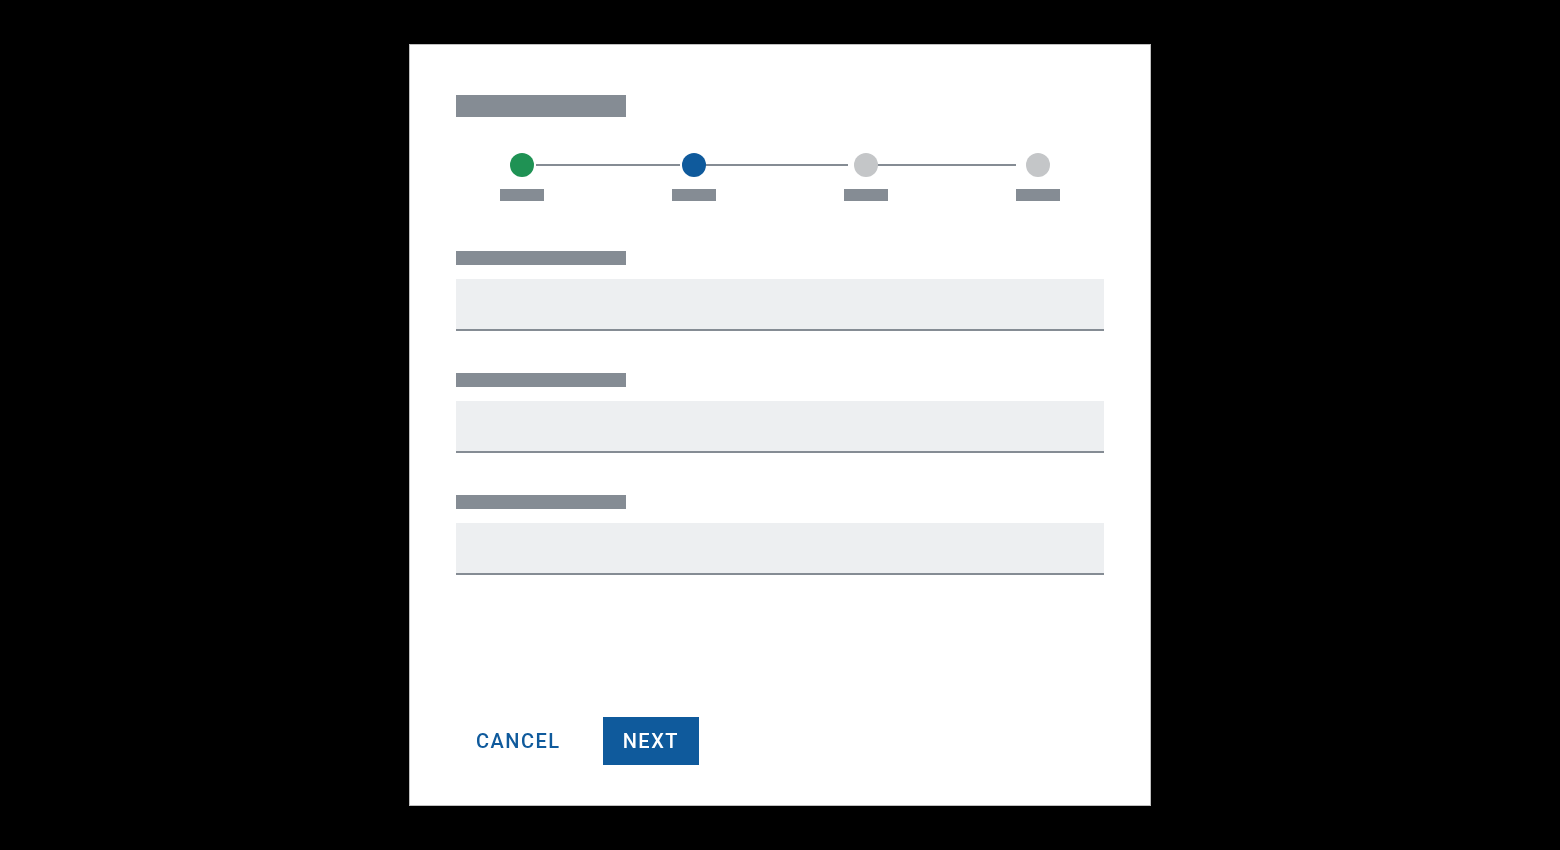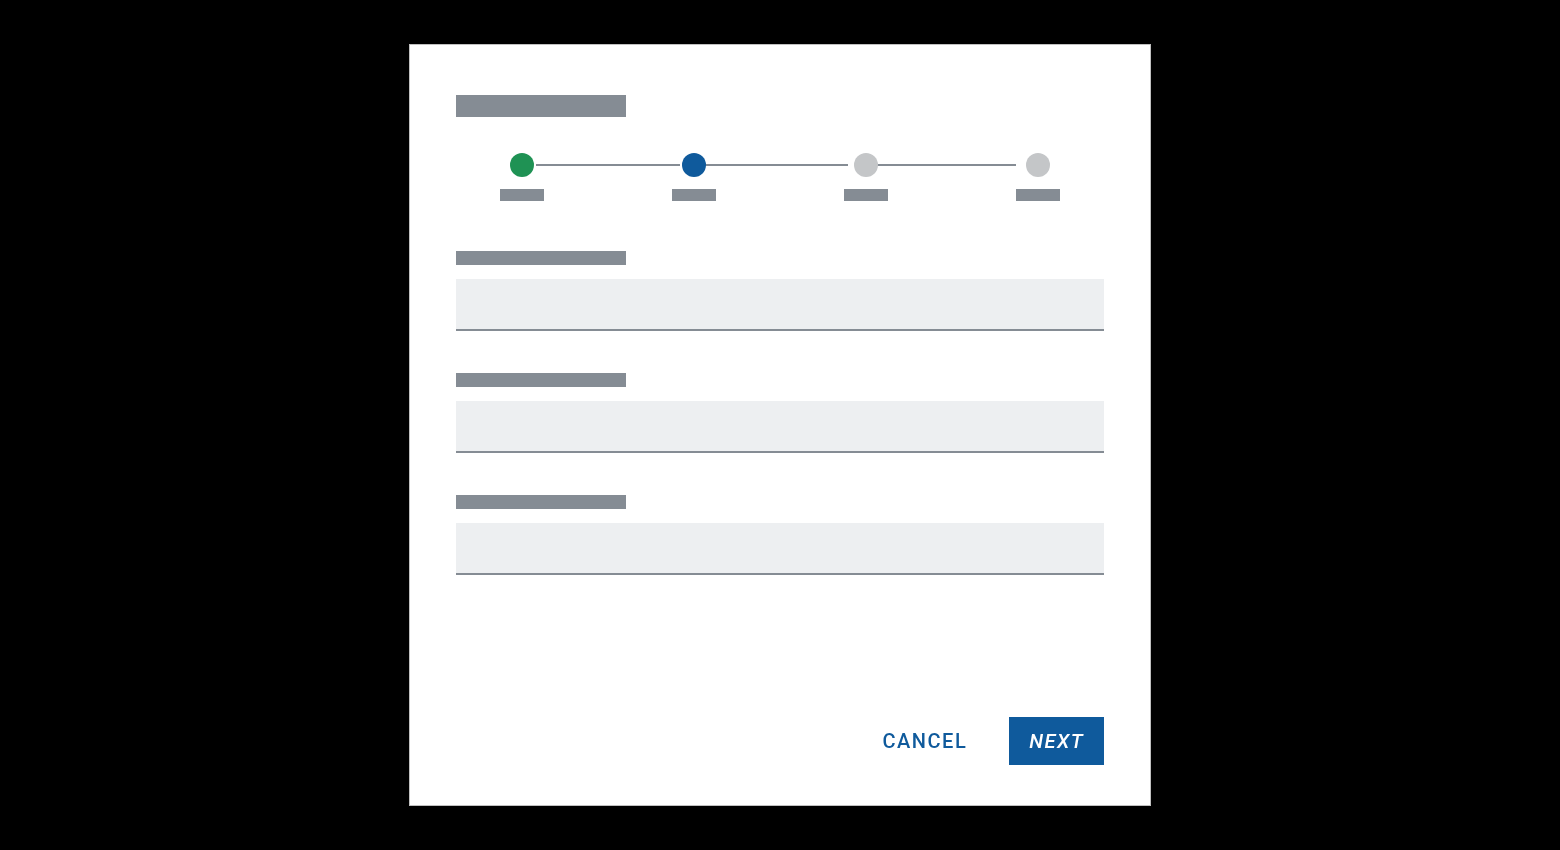--- a/index.html
+++ b/index.html
@@ -81,21 +81,21 @@
       height: 52px;
       background: #edeff1;
       border: none;
       border-bottom: 2px solid #858c94;
       outline: none;
       font-size: 16px;
       padding: 0 10px;
     }
     .actions {
       display: flex;
-      justify-content: flex-end;
+      justify-content: flex-start;
       align-items: center;
       gap: 22px;
       margin-top: auto;
     }
     .btn {
       font-size: 20px;
       font-weight: 500;
       letter-spacing: 1.5px;
       text-transform: uppercase;
       cursor: pointer;
@@ -108,21 +108,20 @@
       color: #0f5a9c;
     }
     .btn.outlined {
       color: #0f5a9c;
       border: 1.5px solid #0f5a9c;
       background: #fff;
     }
     .btn.filled {
       color: #fff;
       background: #0f5a9c;
-      font-style: italic;
     }
     .sr { position:absolute; width:1px; height:1px; overflow:hidden; clip:rect(0 0 0 0); }
   </style>
 </head>
 <body>
 
 <div class="dialog">
 
   <div class="title-placeholder">
     <span class="sr"></span>

